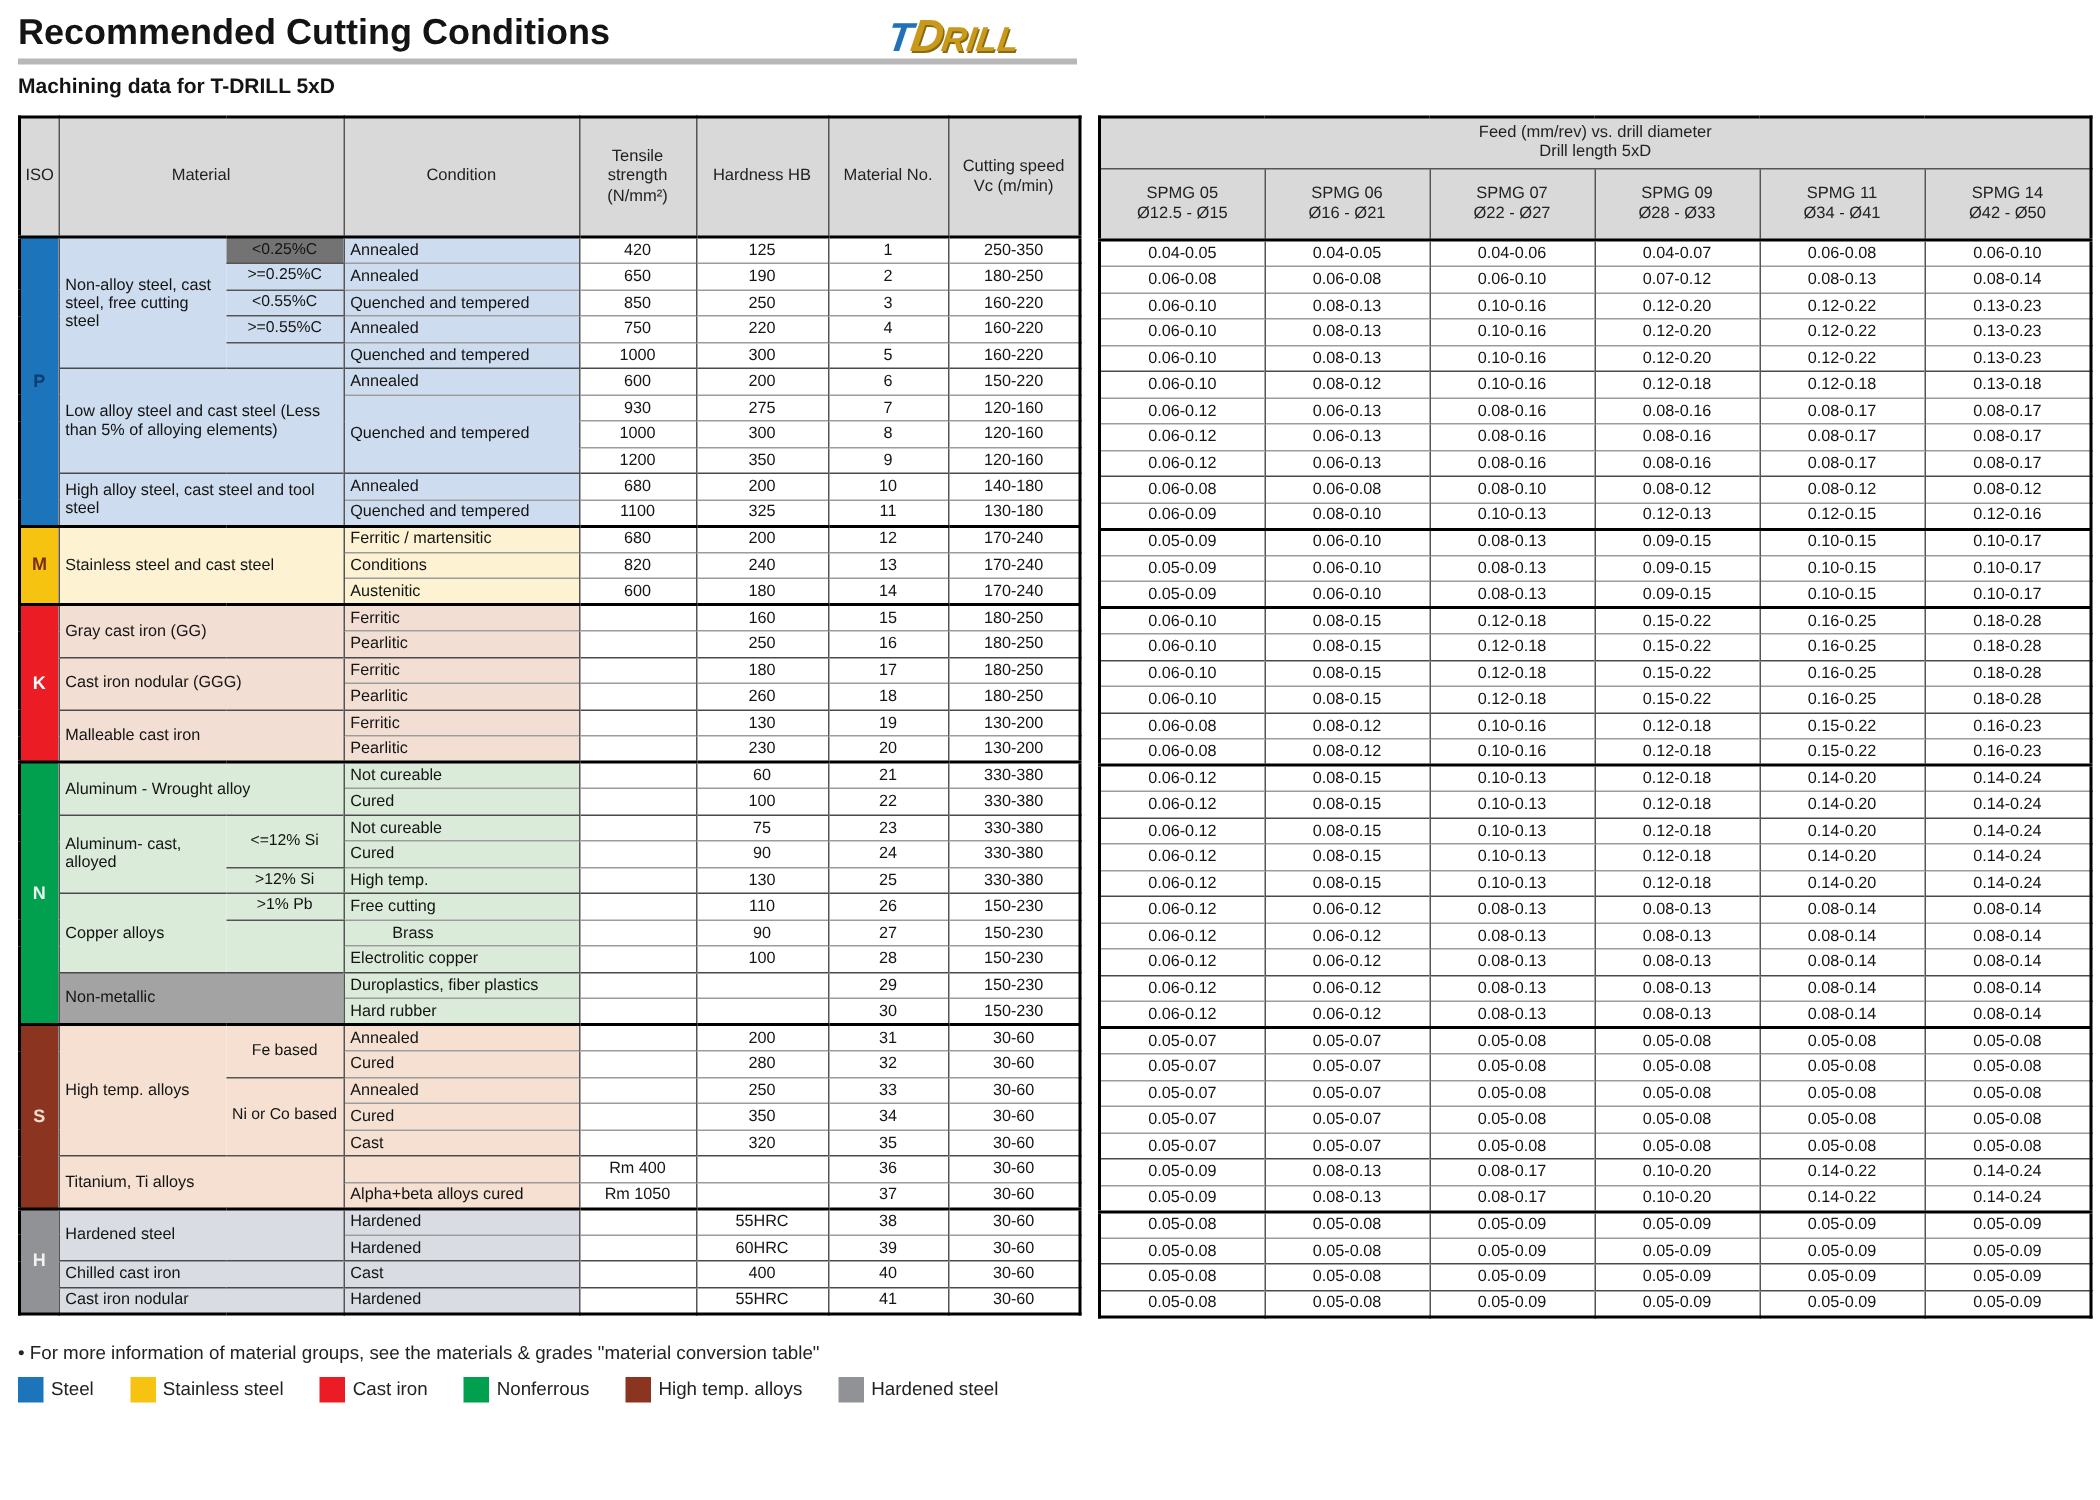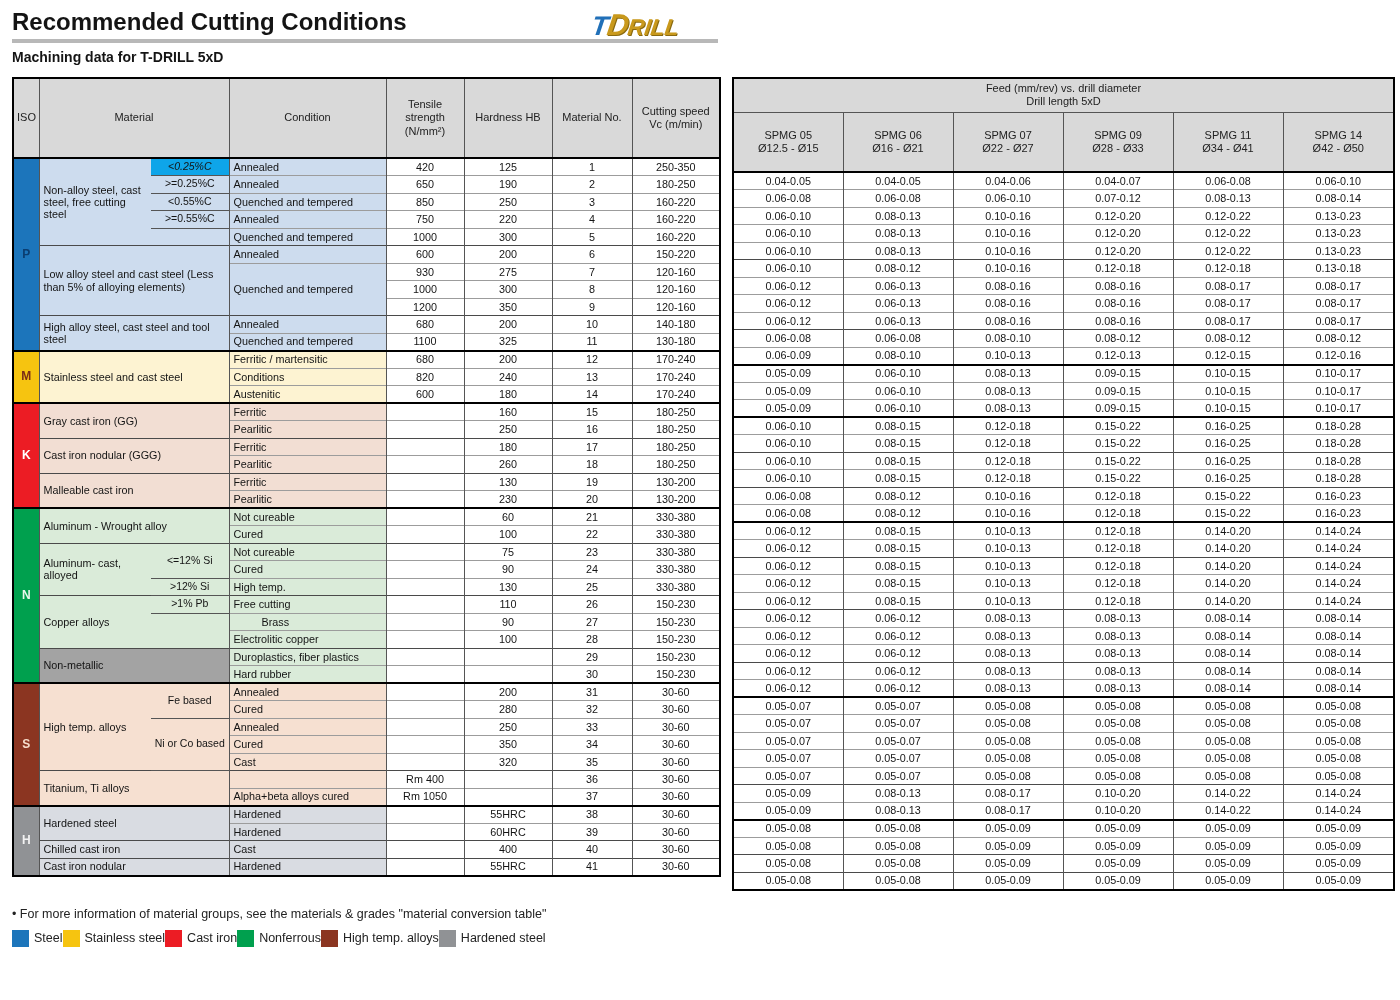--- a/index.html
+++ b/index.html
@@ -27,41 +27,41 @@
   table.lt { width: 707px; border: 2px solid #000; }
   table.rt { width: 661px; border: 2px solid #000; }
 
   th {
     background: #d9d9d9; font-weight: normal; font-size: 11px; line-height: 1.2;
     text-align: center; vertical-align: middle; border-left: 1px solid #555;
     padding: 2px 3px; color: #222;
   }
   thead tr:last-child th { border-bottom: 2px solid #000; }
   .rt thead tr.feed-title-row th { border-bottom: 1px solid #555; height: 34px; }
-  .rt thead tr.spmg-row th { height: 60px; }
+  .rt thead tr.spmg-row th { height: 48px; }
   .lt thead th { height: 80px; }
 
   td {
     font-size: 10.8px; height: 17.5px; line-height: 1.12; text-align: center;
     vertical-align: middle; border-left: 1px solid #555; border-top: 1px solid #9c9c9c;
     padding: 0 2px; background: #fff; color: #141414;
   }
   tr.grp-start td { border-top: 1px solid #4a4a4a; }
   tr.sec-start td { border-top: 2px solid #000; }
 
   td.iso-cell { font-weight: bold; font-size: 12px; border-top: 2px solid #000; }
   td.material-cell, td.condition-cell { text-align: left; padding: 1px 3px 1px 4px; }
   td.sub-cell { border-top: none; border-left: none; font-size: 10.5px; text-align: center; }
   tr.grp-start td.sub-cell { border-top: 1px solid #4a4a4a; }
   tr.sec-start td.sub-cell { border-top: 2px solid #000; }
   td.sub-cell.labeled { border-bottom: 1px solid #555; }
 
   
   .footnote { margin-top: 16px; font-size: 12.5px; color: #222; }
-  .legend { display: flex; margin-top: 9px; align-items: center; }
+  .legend { display: flex; gap: 24px; margin-top: 9px; align-items: center; }
   .legend-item { display: flex; align-items: center; gap: 5px; }
   .legend-chip { width: 17px; height: 17px; display: inline-block; }
   .legend-label { font-size: 12.5px; color: #222; }
 </style>
 </head>
 <body>
 
 <div class="page">
 
   <div class="title">Recommended Cutting Conditions</div>
@@ -94,21 +94,21 @@
           <th>Tensile strength (N/mm²)</th>
           <th>Hardness HB</th>
           <th>Material No.</th>
           <th>Cutting speed Vc (m/min)</th>
         </tr>
       </thead>
       <tbody id="left-tbody">
           <tr class="sec-start">
             <td class="iso-cell" rowspan="11" style="background: rgb(28, 117, 187); color: rgb(11, 61, 112);">P</td>
             <td class="material-cell" rowspan="5" style="background: rgb(205, 220, 238);">Non-alloy steel, cast steel, free cutting steel</td>
-            <td class="sub-cell labeled" rowspan="1" style="background: #0ea5e9; font-style: italic;">&lt;0.25%C</td>
+            <td class="sub-cell labeled" rowspan="1" style="background: #737373;">&lt;0.25%C</td>
             <td class="condition-cell" rowspan="1" style="background: rgb(205, 220, 238);">Annealed</td>
             <td>420</td>
             <td>125</td>
             <td>1</td>
             <td>250-350</td>
           </tr>
           <tr>
             <td class="sub-cell labeled" rowspan="1" style="background: rgb(205, 220, 238);">&gt;=0.25%C</td>
             <td class="condition-cell" rowspan="1" style="background: rgb(205, 220, 238);">Annealed</td>
             <td>650</td>

